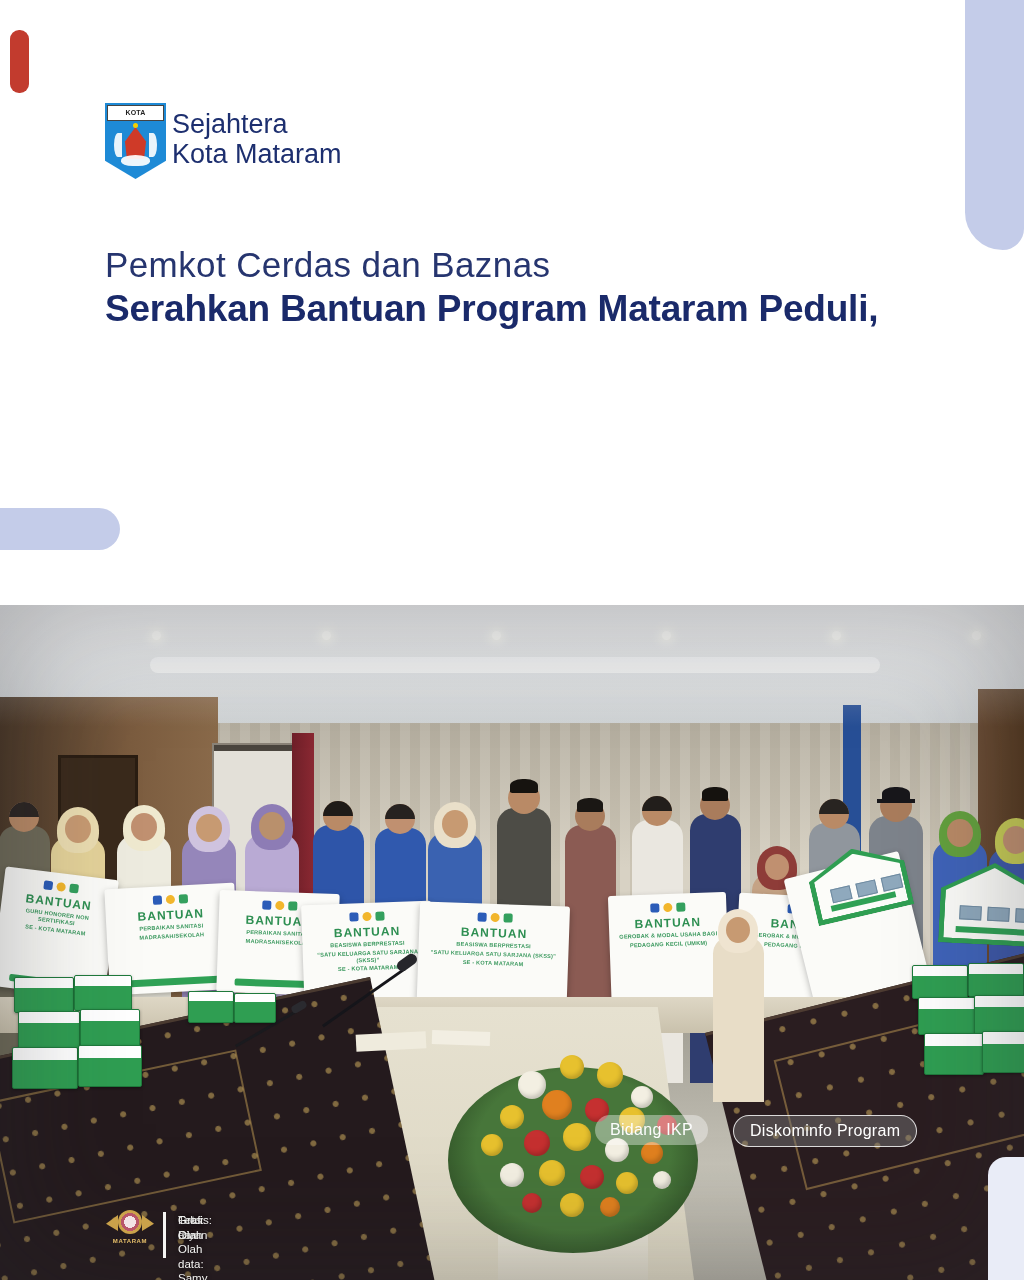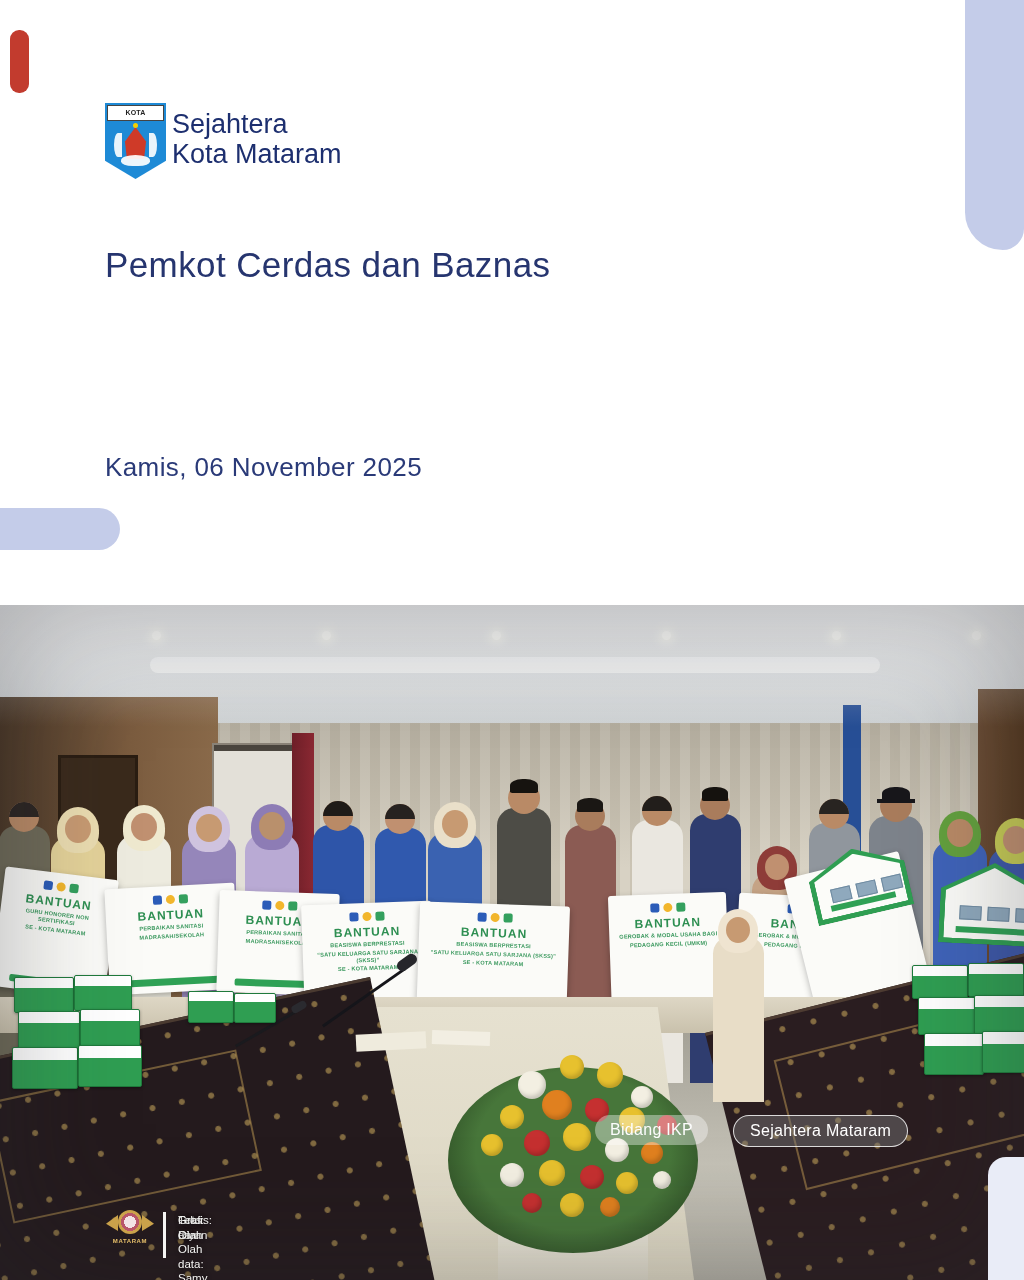--- a/index.html
+++ b/index.html
@@ -122,23 +122,23 @@
     <div class="crest-wingR"></div>
     <div class="crest-fan"></div>
   </div>
   <div class="org-name">
     <div>Sejahtera</div>
     <div>Kota Mataram</div>
   </div>
 
   <div class="headline">
     <div class="hl1">Pemkot Cerdas dan Baznas</div>
+    <div class="hlb">Serahkan Bantuan Program Mataram Peduli,</div>
   </div>
 
-  <div class="date-line">Kamis, 06 November 2025</div>
 
   <div class="photo" id="scene">
     <div class="ceiling"></div>
     <div class="cove"></div>
     <div class="curtain"></div>
     <div class="curtain-shade"></div>
     <div class="woodwall"></div>
     <div class="door"></div>
     <div class="screen"></div>
     <div class="lectern"></div>
@@ -357,21 +357,21 @@
         <div class="flw" style="left: 641px; top: 566px; width: 18px; height: 18px; background: rgb(243, 239, 226); border-radius: 50%; box-shadow: rgba(0, 0, 0, 0.18) -2px -3px 4px inset;"></div>
         <div class="flw" style="left: 548px; top: 588px; width: 24px; height: 24px; background: rgb(231, 193, 46); border-radius: 50%; box-shadow: rgba(0, 0, 0, 0.18) -2px -3px 4px inset;"></div>
         <div class="flw" style="left: 588px; top: 592px; width: 20px; height: 20px; background: rgb(224, 128, 31); border-radius: 50%; box-shadow: rgba(0, 0, 0, 0.18) -2px -3px 4px inset;"></div>
         <div class="flw" style="left: 510px; top: 588px; width: 20px; height: 20px; background: rgb(197, 48, 48); border-radius: 50%; box-shadow: rgba(0, 0, 0, 0.18) -2px -3px 4px inset;"></div>
       </div>
 
     <div class="haze"></div>
     <div class="vignette"></div>
 
     <div class="wm-left">Bidang IKP</div>
-    <div class="wm-right">Sejahtera Mataram</div>
+    <div class="wm-right">Diskominfo Program</div>
 
     <div class="credit-logo">
       <div class="cl-wingL"></div>
       <div class="cl-wingR"></div>
       <div class="cl-core"></div>
       <div class="cl-text">MATARAM</div>
     </div>
     <div class="credit-sep"></div>
     <div class="credit-text">
       <div>Foto: Riyan</div>

